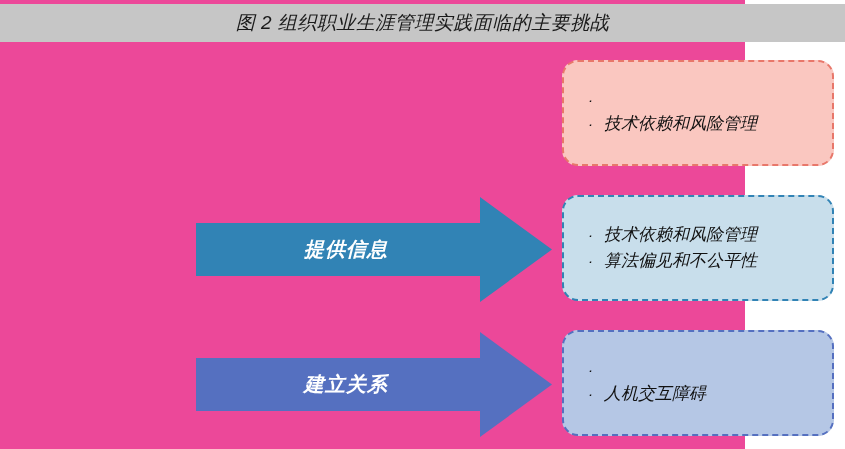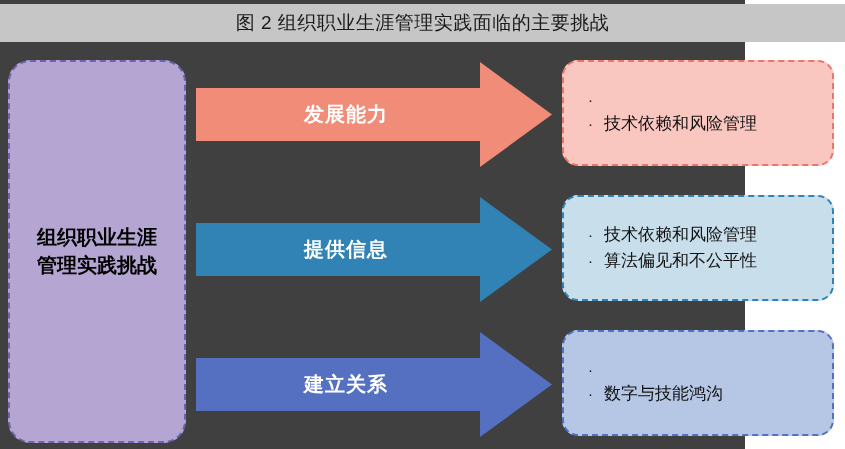--- a/index.html
+++ b/index.html
@@ -11,21 +11,22 @@
     width: 845px;
     height: 449px;
     overflow: hidden;
     font-family: "Liberation Sans", "DejaVu Sans", sans-serif;
   }
 
   #page {
     position: relative;
     width: 745px;
     height: 449px;
-    background: #404040;
+    background: #ec4899;
+    font-style: italic;
   }
 
   
   .title-bar {
     position: absolute;
     left: 0;
     top: 4px;
     width: 845px;
     height: 38px;
     background: #c6c6c6;
@@ -134,30 +135,21 @@
 </style>
 </head>
 <body>
 
 <div id="page">
 
   <div class="title-bar">
     <div class="title-text">图 2 组织职业生涯管理实践面临的主要挑战</div>
   </div>
 
-  <div class="source-box">
-    <div class="source-label">组织职业生涯管理实践挑战</div>
-  </div>
 
-  <div class="arrow" id="arrow-1">
-    <svg viewBox="0 0 356 105" preserveAspectRatio="none">
-      <polygon points="0,26 284,26 284,0 356,52.5 284,105 284,79 0,79" fill="#f08c78"></polygon>
-    </svg>
-    <div class="arrow-label">发展能力</div>
-  </div>
 
   <div class="arrow" id="arrow-2">
     <svg viewBox="0 0 356 105" preserveAspectRatio="none">
       <polygon points="0,26 284,26 284,0 356,52.5 284,105 284,79 0,79" fill="#3183b5"></polygon>
     </svg>
     <div class="arrow-label">提供信息</div>
   </div>
 
   <div class="arrow" id="arrow-3">
     <svg viewBox="0 0 356 105" preserveAspectRatio="none">
@@ -186,17 +178,17 @@
       <span>算法偏见和不公平性</span>
     </div>
   </div>
 
   <div class="detail-box" id="detail-3">
     <div class="detail-item">
       <span class="bullet-dot">·</span>
     </div>
     <div class="detail-item">
       <span class="bullet-dot">·</span>
-      <span>数字与技能鸿沟</span>
+      <span>人机交互障碍</span>
     </div>
   </div>
 
 </div>
 
 </body></html>

